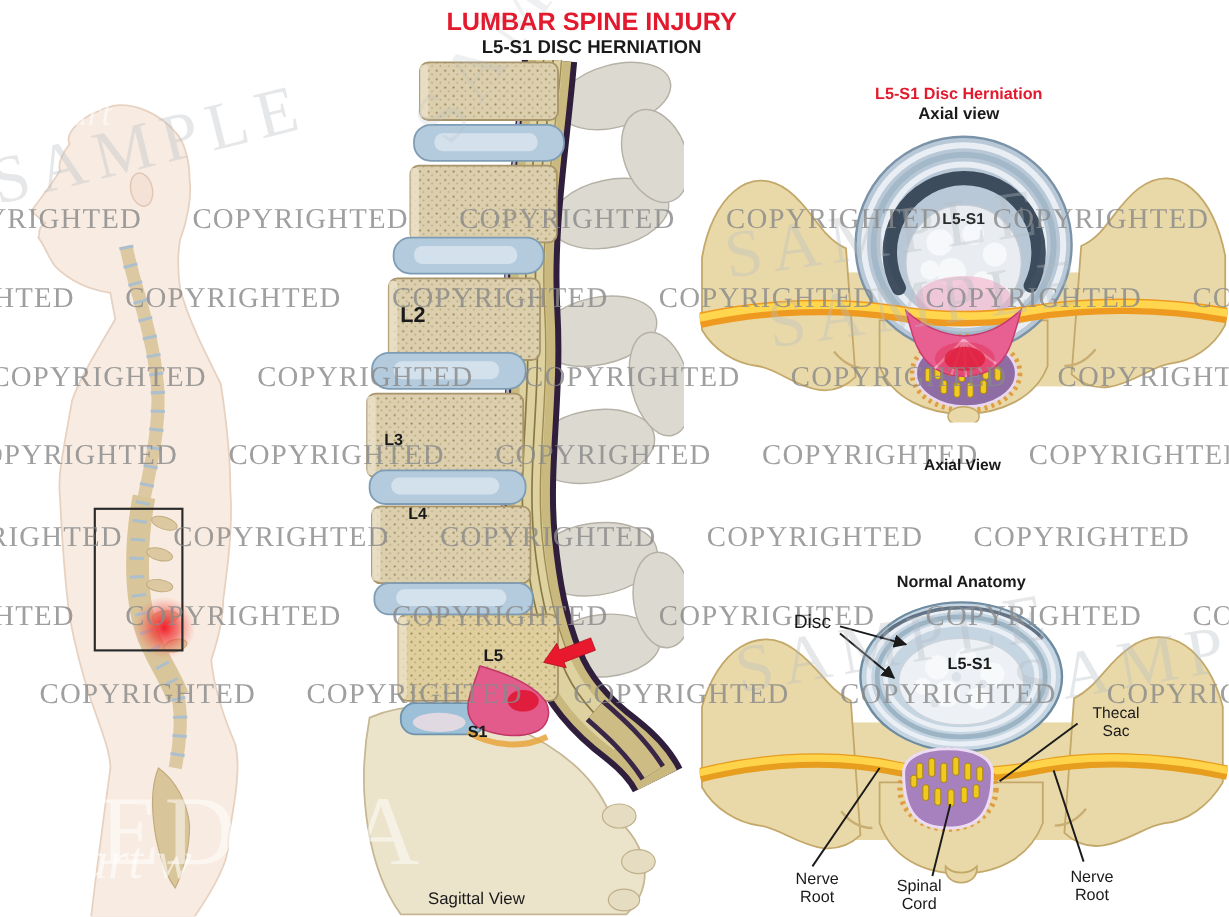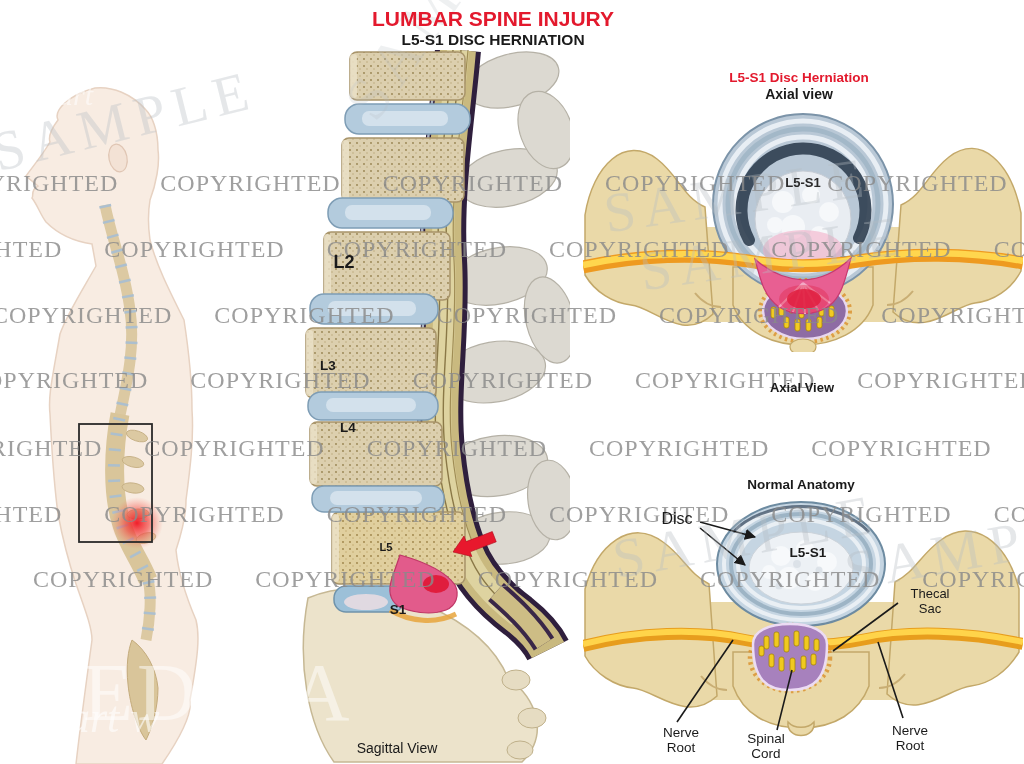--- a/index.html
+++ b/index.html
@@ -316,21 +316,21 @@
   <div class="lbl b" style="left:808px;top:553px;font-size:13.5px;">L5-S1</div>
   <div class="lbl" style="left:677px;top:519px;font-size:16px;text-align:right;">Disc</div>
   <div class="lbl wrap2" style="left:930px;top:602px;font-size:13px;width:52px;">Thecal Sac</div>
   <div class="lbl wrap2" style="left:681px;top:740px;font-size:13.5px;width:46px;">Nerve Root</div>
   <div class="lbl wrap2" style="left:766px;top:746px;font-size:13.5px;width:48px;">Spinal Cord</div>
   <div class="lbl wrap2" style="left:910px;top:738px;font-size:13.5px;width:46px;">Nerve Root</div>
 
   <div class="lbl b" style="left:344px;top:262px;font-size:18px;">L2</div>
   <div class="lbl b" style="left:328px;top:366px;font-size:13.5px;">L3</div>
   <div class="lbl b" style="left:348px;top:428px;font-size:13.5px;">L4</div>
-  <div class="lbl b" style="left:366px;top:547px;font-size:11px;padding-left:40px;">L5</div>
+  <div class="lbl b" style="left:391px;top:547px;font-size:14px;padding-left:40px;">L5</div>
   <div class="lbl b" style="left:398px;top:610px;font-size:13.5px;">S1</div>
   <div class="lbl" style="left:397px;top:749px;font-size:14px;">Sagittal View</div>
 
   <div class="wm wm-r1">COPYRIGHTED      COPYRIGHTED      COPYRIGHTED      COPYRIGHTED      COPYRIGHTED      COPYRIGHTED</div>
   <div class="wm wm-r2">COPYRIGHTED      COPYRIGHTED      COPYRIGHTED      COPYRIGHTED      COPYRIGHTED      COPYRIGHTED</div>
   <div class="wm wm-r3">COPYRIGHTED      COPYRIGHTED      COPYRIGHTED      COPYRIGHTED      COPYRIGHTED      COPYRIGHTED</div>
   <div class="wm wm-r4">COPYRIGHTED      COPYRIGHTED      COPYRIGHTED      COPYRIGHTED      COPYRIGHTED      COPYRIGHTED</div>
   <div class="wm wm-r5">COPYRIGHTED      COPYRIGHTED      COPYRIGHTED      COPYRIGHTED      COPYRIGHTED      COPYRIGHTED</div>
   <div class="wm wm-r6">COPYRIGHTED      COPYRIGHTED      COPYRIGHTED      COPYRIGHTED      COPYRIGHTED      COPYRIGHTED</div>
   <div class="wm wm-r7">COPYRIGHTED      COPYRIGHTED      COPYRIGHTED      COPYRIGHTED      COPYRIGHTED      COPYRIGHTED</div>

